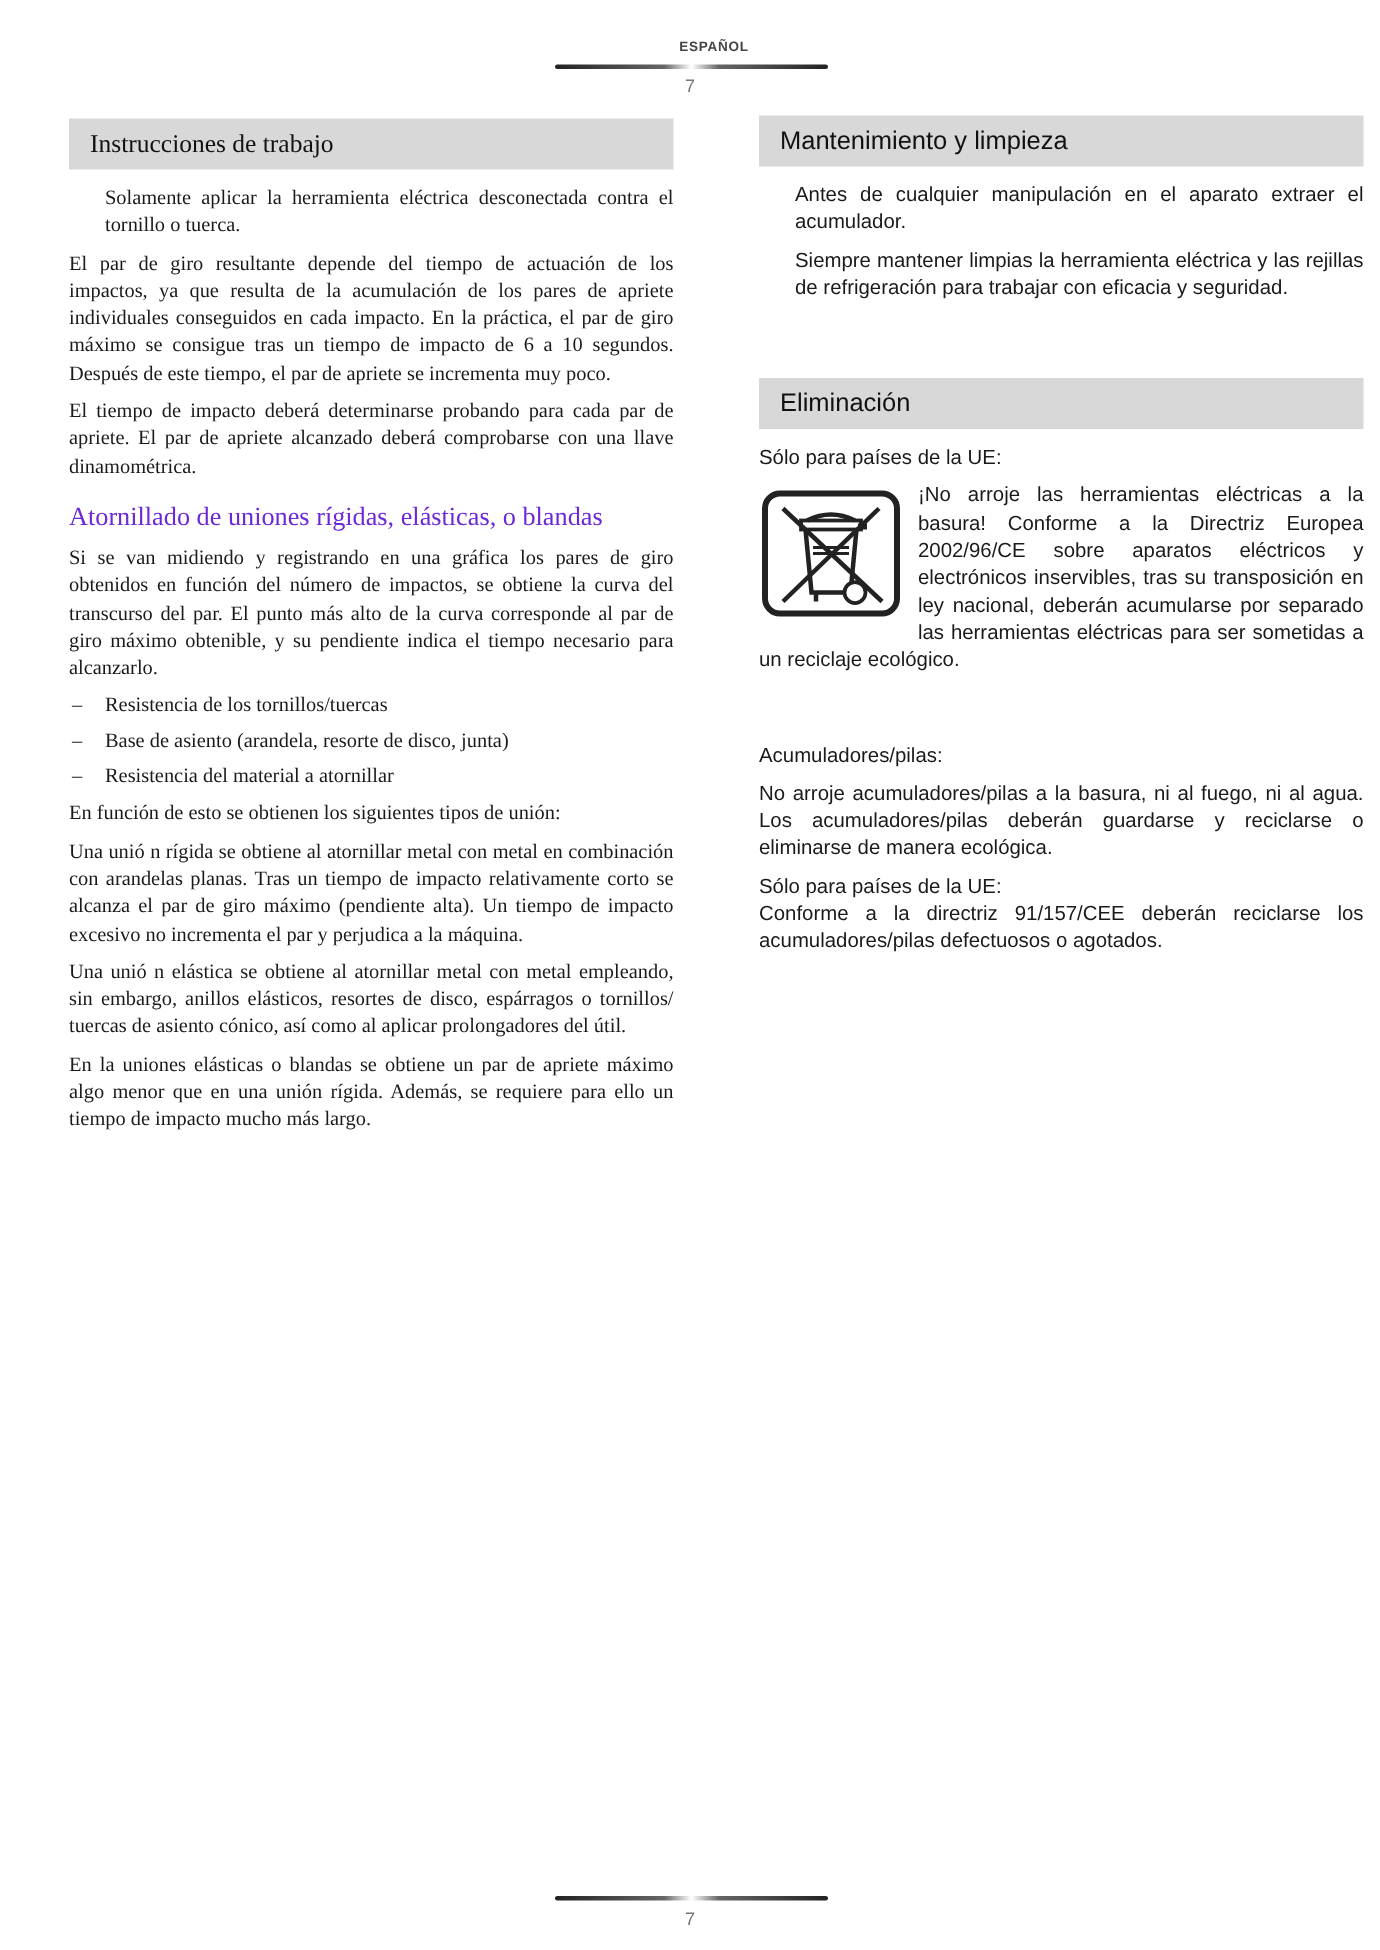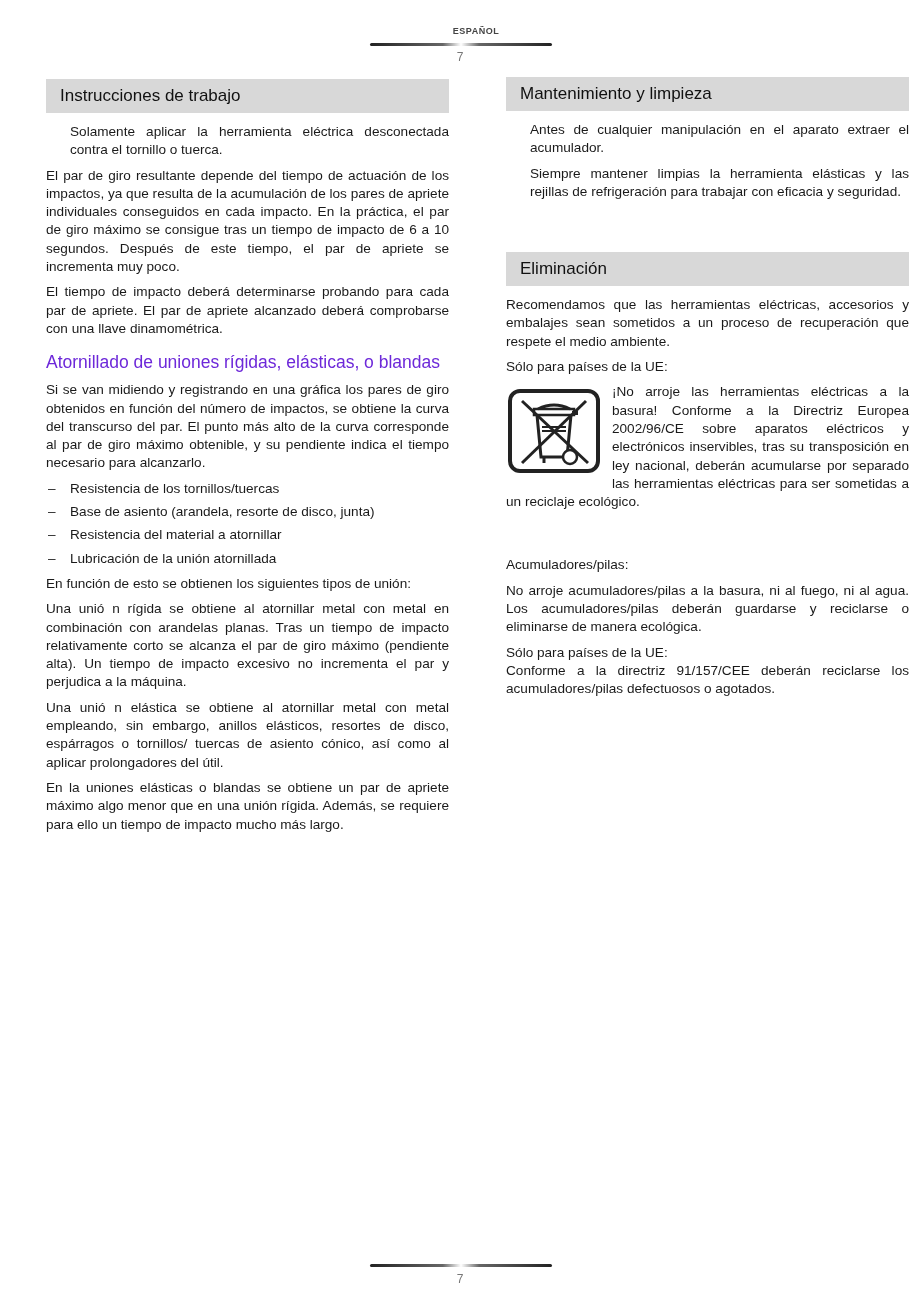--- a/index.html
+++ b/index.html
@@ -14,21 +14,21 @@
     .rule {
       position: absolute; height: 3px;
       background: linear-gradient(to right, #222 0%, #666 40%, #fff 50%, #666 60%, #222 100%);
       border-radius: 2px;
     }
     .page-num {
       position: absolute; width: 40px; text-align: center;
       font-size: 12px; color: #777;
     }
     .col { position: absolute; width: 403px; }
-    .col-left { left: 46px; top: 79px; }
+    .col-left { left: 46px; top: 79px; font-family: Liberation Serif, serif; }
     .col-right { left: 506px; top: 77px; }
     .sec-head {
       background: #d8d8d8; font-size: 17px; padding: 7px 14px 7px 14px; color: #111;
       margin-bottom: 10px;
     }
     p { margin: 0 0 7px 0; font-size: 13.6px; line-height: 18.3px; text-align: justify; }
     p.indent { padding-left: 24px; }
     h3 {
       font-weight: normal; font-size: 17.5px; line-height: 21px; margin: 14px 0 8px 0; color: #6d28d9;
     }
@@ -56,35 +56,33 @@
   <div class="sec-head">Instrucciones de trabajo</div>
   <p class="indent">Solamente aplicar la herramienta eléctrica desconectada contra el tornillo o tuerca.</p>
   <p>El par de giro resultante depende del tiempo de actuación de los impactos, ya que resulta de la acumulación de los pares de apriete individuales conseguidos en cada impacto. En la práctica, el par de giro máximo se consigue tras un tiempo de impacto de 6 a 10 segundos. Después de este tiempo, el par de apriete se incrementa muy poco.</p>
   <p>El tiempo de impacto deberá determinarse probando para cada par de apriete. El par de apriete alcanzado deberá comprobarse con una llave dinamométrica.</p>
   <h3>Atornillado de uniones rígidas, elásticas, o blandas</h3>
   <p>Si se van midiendo y registrando en una gráfica los pares de giro obtenidos en función del número de impactos, se obtiene la curva del transcurso del par. El punto más alto de la curva corresponde al par de giro máximo obtenible, y su pendiente indica el tiempo necesario para alcanzarlo.</p>
   <ul class="dash">
     <li>Resistencia de los tornillos/tuercas</li>
     <li>Base de asiento (arandela, resorte de disco, junta)</li>
     <li>Resistencia del material a atornillar</li>
-    <li>Lubricación de la unión atornillada</li>
   </ul>
   <p>En función de esto se obtienen los siguientes tipos de unión:</p>
   <p>Una unió n rígida  se obtiene al atornillar metal con metal en combinación con arandelas planas. Tras un tiempo de impacto relativamente corto se alcanza el par de giro máximo (pendiente alta). Un tiempo de impacto excesivo no incrementa el par y perjudica a la máquina.</p>
   <p>Una unió n elástica  se obtiene al atornillar metal con metal empleando, sin embargo, anillos elásticos, resortes de disco, espárragos o tornillos/ tuercas de asiento cónico, así como al aplicar prolongadores del útil.</p>
   <p>En la uniones elásticas o blandas se obtiene un par de apriete máximo algo menor que en una unión rígida. Además, se requiere para ello un tiempo de impacto mucho más largo.</p>
 </div>
 
 <div class="col col-right">
   <div class="sec-head">Mantenimiento y limpieza</div>
   <p class="indent">Antes de cualquier manipulación en el aparato extraer el acumulador.</p>
-  <p class="indent">Siempre mantener limpias la herramienta elásticas y las rejillas de refrigeración para trabajar con eficacia y seguridad.</p>
+  <p class="indent">Siempre mantener limpias la herramienta eléctrica y las rejillas de refrigeración para trabajar con eficacia y seguridad.</p>
   <div class="spacer-big"></div>
   <div class="sec-head">Eliminación</div>
-  <p>Recomendamos que las herramientas eléctricas, accesorios y embalajes sean sometidos a un proceso de recuperación que respete el medio ambiente.</p>
   <p>Sólo para países de la UE:</p>
   <div class="weee-block">
     <svg class="weee-icon" viewBox="0 0 96 88">
       <rect x="4" y="4" width="88" height="80" rx="10" ry="10" fill="none" stroke="#222" stroke-width="4"></rect>
       <path d="M32 22 Q48 14 64 22" fill="none" stroke="#222" stroke-width="3"></path>
       <rect x="28" y="22" width="40" height="6" fill="none" stroke="#222" stroke-width="2.5"></rect>
       <rect x="66" y="24" width="6" height="4" fill="#222"></rect>
       <path d="M31 28 L35 70 L61 70 L65 28" fill="none" stroke="#222" stroke-width="3"></path>
       <line x1="36" y1="40" x2="60" y2="40" stroke="#222" stroke-width="2"></line>
       <line x1="36" y1="44" x2="60" y2="44" stroke="#222" stroke-width="2"></line>

